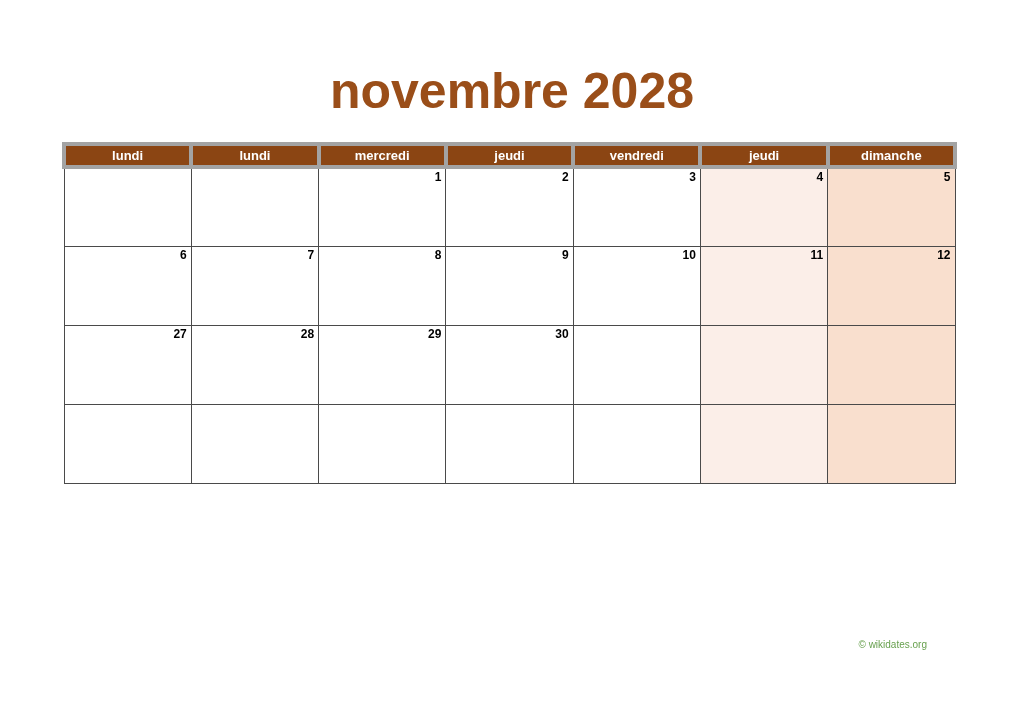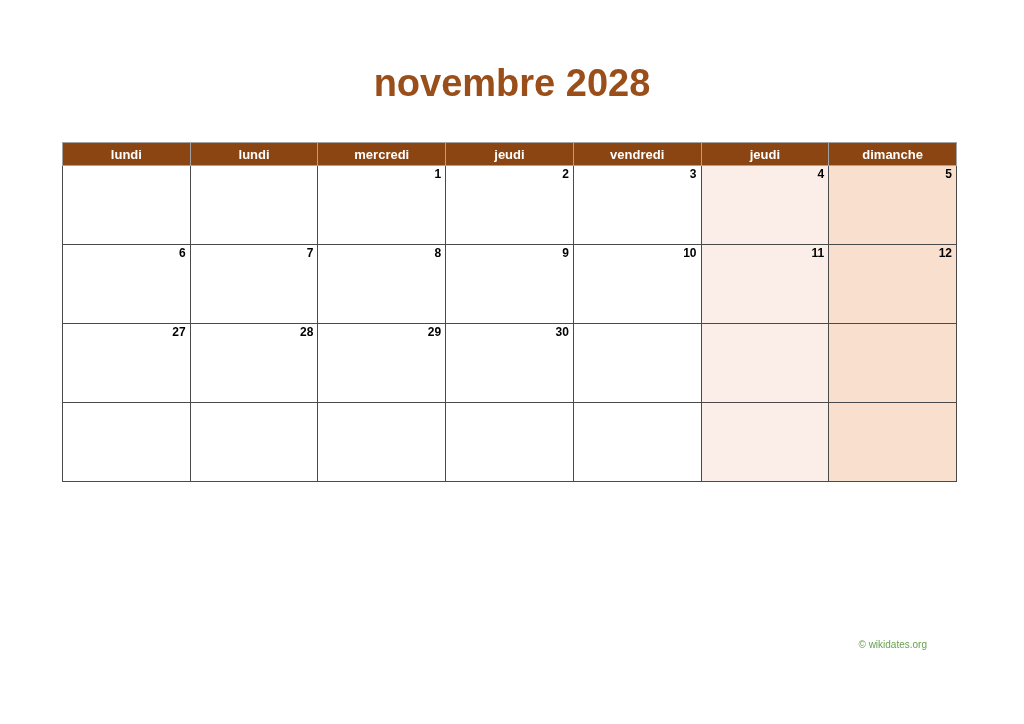--- a/index.html
+++ b/index.html
@@ -9,40 +9,40 @@
     font-family: "Liberation Sans", sans-serif;
     position: relative;
     overflow: hidden;
   }
   .title {
     position: absolute;
     top: 62px;
     left: 0;
     width: 100%;
     text-align: center;
-    font-size: 38px;
+    font-size: 50px;
     font-weight: bold;
     color: var(--title, #9a4e19);
   }
   table.cal {
     position: absolute;
     left: 62px;
     top: 142px;
     width: 895px;
     border-collapse: collapse;
     table-layout: fixed;
   }
   .cal th {
     background: var(--header-bg, #8b4513);
     color: var(--header-text, #ffffff);
     font-size: 13px;
     font-weight: bold;
     height: 23px;
     padding: 2px 0;
-    border: 1px solid #a3a3a3;
+    border: 4px solid #a3a3a3;
     text-align: center;
   }
   .cal td {
     height: 79px;
     border: 1px solid var(--grid-line, #4a4a4a);
     vertical-align: top;
     text-align: right;
     font-size: 12px;
     font-weight: bold;
     color: #000000;

